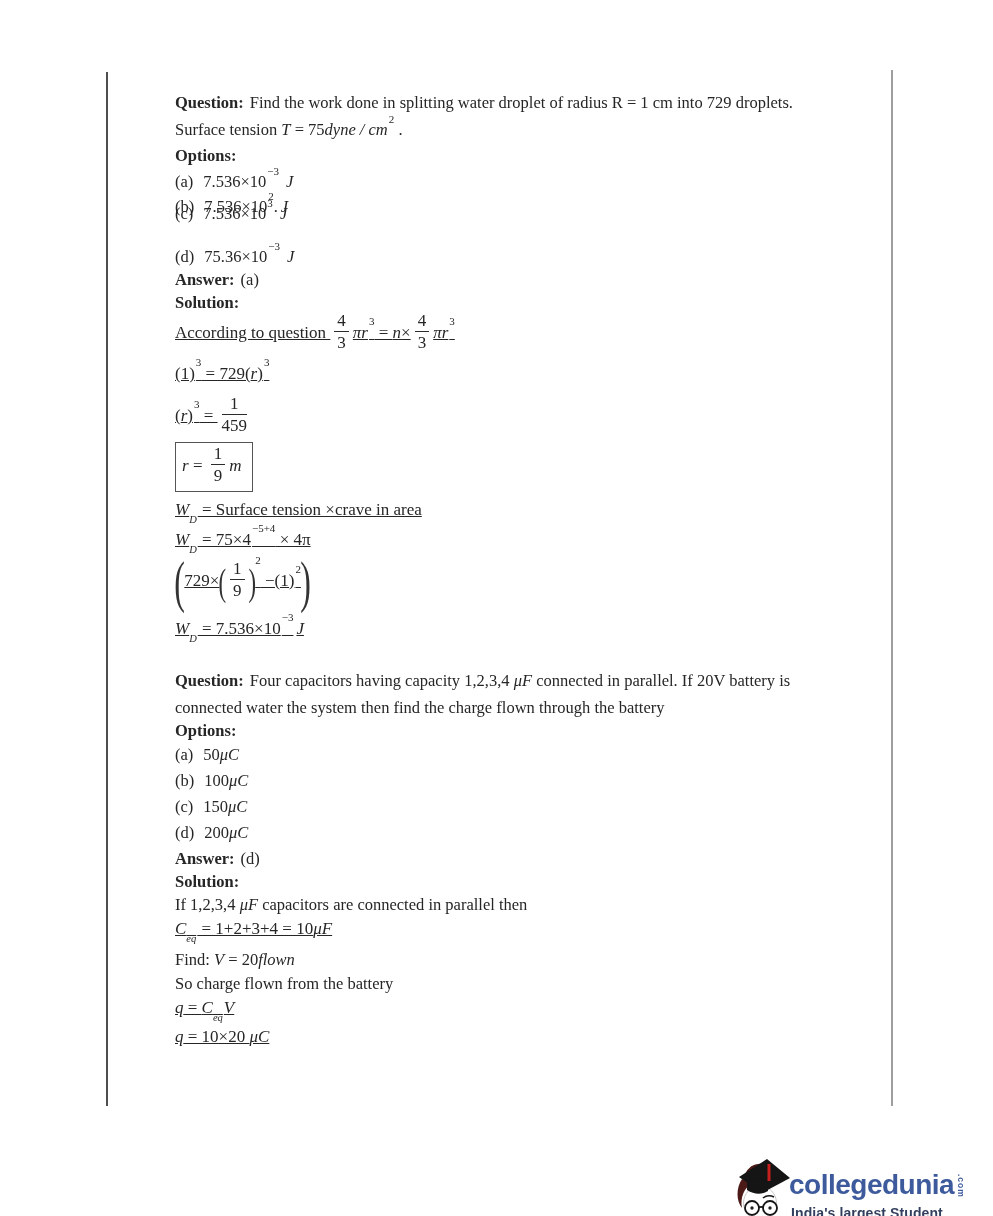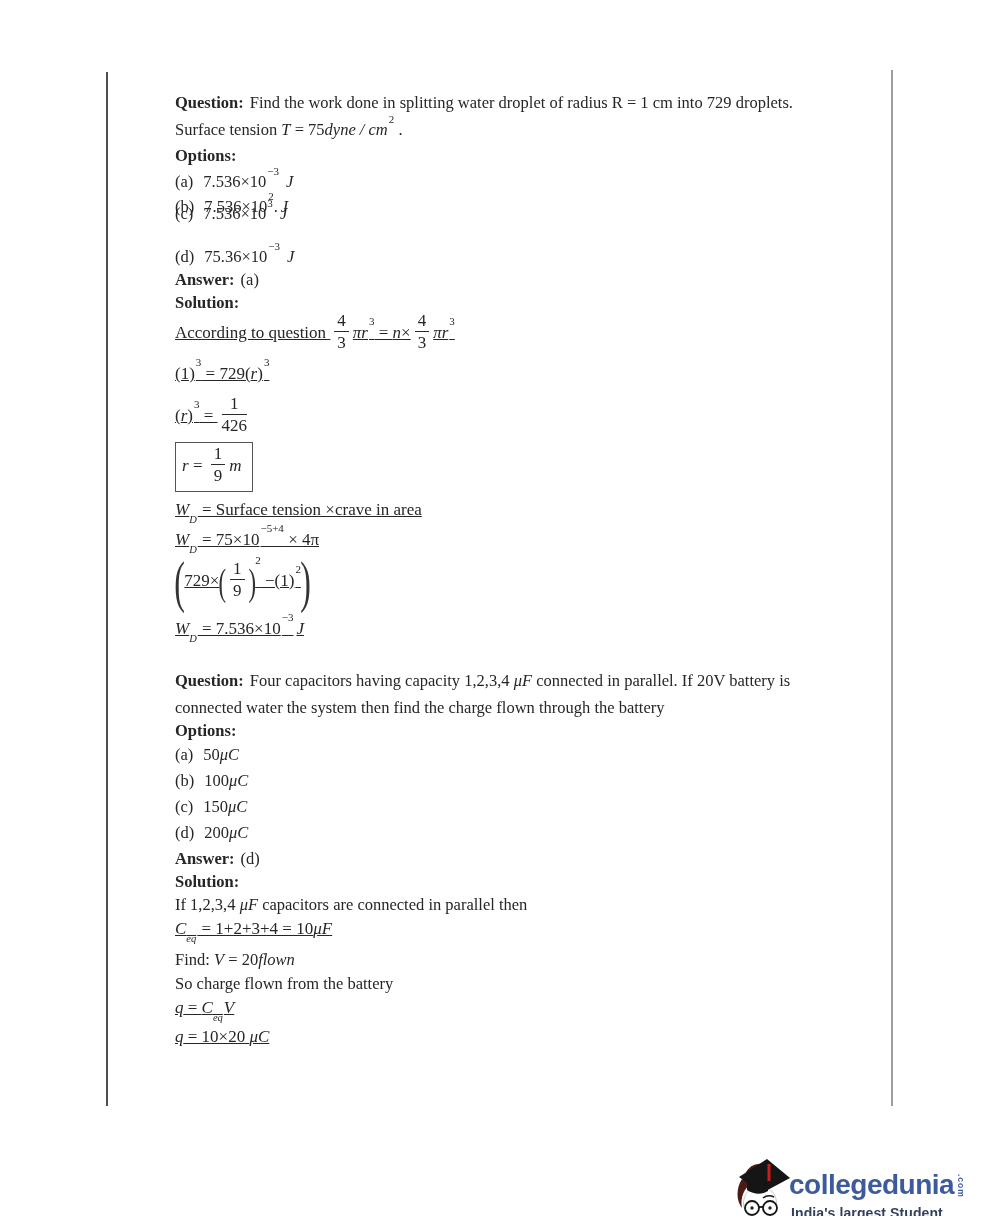--- a/index.html
+++ b/index.html
@@ -54,27 +54,27 @@
 <div class="ln" style="top:246px"><span class="optlabel">(d)</span><span>75.36×10</span><sup>−3</sup><span> </span><i class="uJ">J</i></div>
 
 <div class="ln" style="top:269px"><b class="bl">Answer:</b><span>(a)</span></div>
 
 <div class="ln" style="top:292px"><b>Solution:</b></div>
 
 <div class="ln fx" style="top:313px"><span>According to question </span><span class="frac"><span class="nm">4</span><span class="dn">3</span></span><i>πr</i><sup>3</sup><span> = </span><i>n</i><span>×</span><span class="frac"><span class="nm">4</span><span class="dn">3</span></span><i>πr</i><sup>3</sup></div>
 
 <div class="ln fx" style="top:363px"><span>(1)</span><sup>3</sup><span> = 729(</span><i>r</i><span>)</span><sup>3</sup></div>
 
-<div class="ln fx" style="top:396px"><span>(</span><i>r</i><span>)</span><sup>3</sup><span> = </span><span class="frac"><span class="nm">1</span><span class="dn">426</span></span></div>
+<div class="ln fx" style="top:396px"><span>(</span><i>r</i><span>)</span><sup>3</sup><span> = </span><span class="frac"><span class="nm">1</span><span class="dn">459</span></span></div>
 
 <div class="ln fx" style="top:442px"><span class="box"><i>r</i><span> = </span><span class="frac"><span class="nm">1</span><span class="dn">9</span></span><i>m</i></span></div>
 
 <div class="ln fx" style="top:499px"><i>W</i><sub class="it">D</sub><span> = Surface tension ×crave in area</span></div>
 
-<div class="ln fx" style="top:529px"><i>W</i><sub class="it">D</sub><span> = 75×10</span><sup>−5+4</sup><span> × 4π</span></div>
+<div class="ln fx" style="top:529px"><i>W</i><sub class="it">D</sub><span> = 75×4</span><sup>−5+4</sup><span> × 4π</span></div>
 
 <div class="ln fx" style="top:556px"><span class="bigp">(</span><span>729×</span><span class="mparen">(</span><span class="frac"><span class="nm">1</span><span class="dn">9</span></span><span class="mparen">)</span><sup class="hi">2</sup><span> −(1)</span><sup>2</sup><span class="bigp">)</span></div>
 
 <div class="ln fx" style="top:618px"><i>W</i><sub class="it">D</sub><span> = 7.536×10</span><sup>−3</sup><i class="uJ">J</i></div>
 
 <div class="ln" style="top:670px"><b class="bl">Question:</b><span>Four capacitors having capacity 1,2,3,4 </span><i>μF</i><span> connected in parallel. If 20V battery is</span></div>
 
 <div class="ln" style="top:697px"><span>connected water the system then find the charge flown through the battery</span></div>
 
 <div class="ln" style="top:720px"><b>Options:</b></div>

